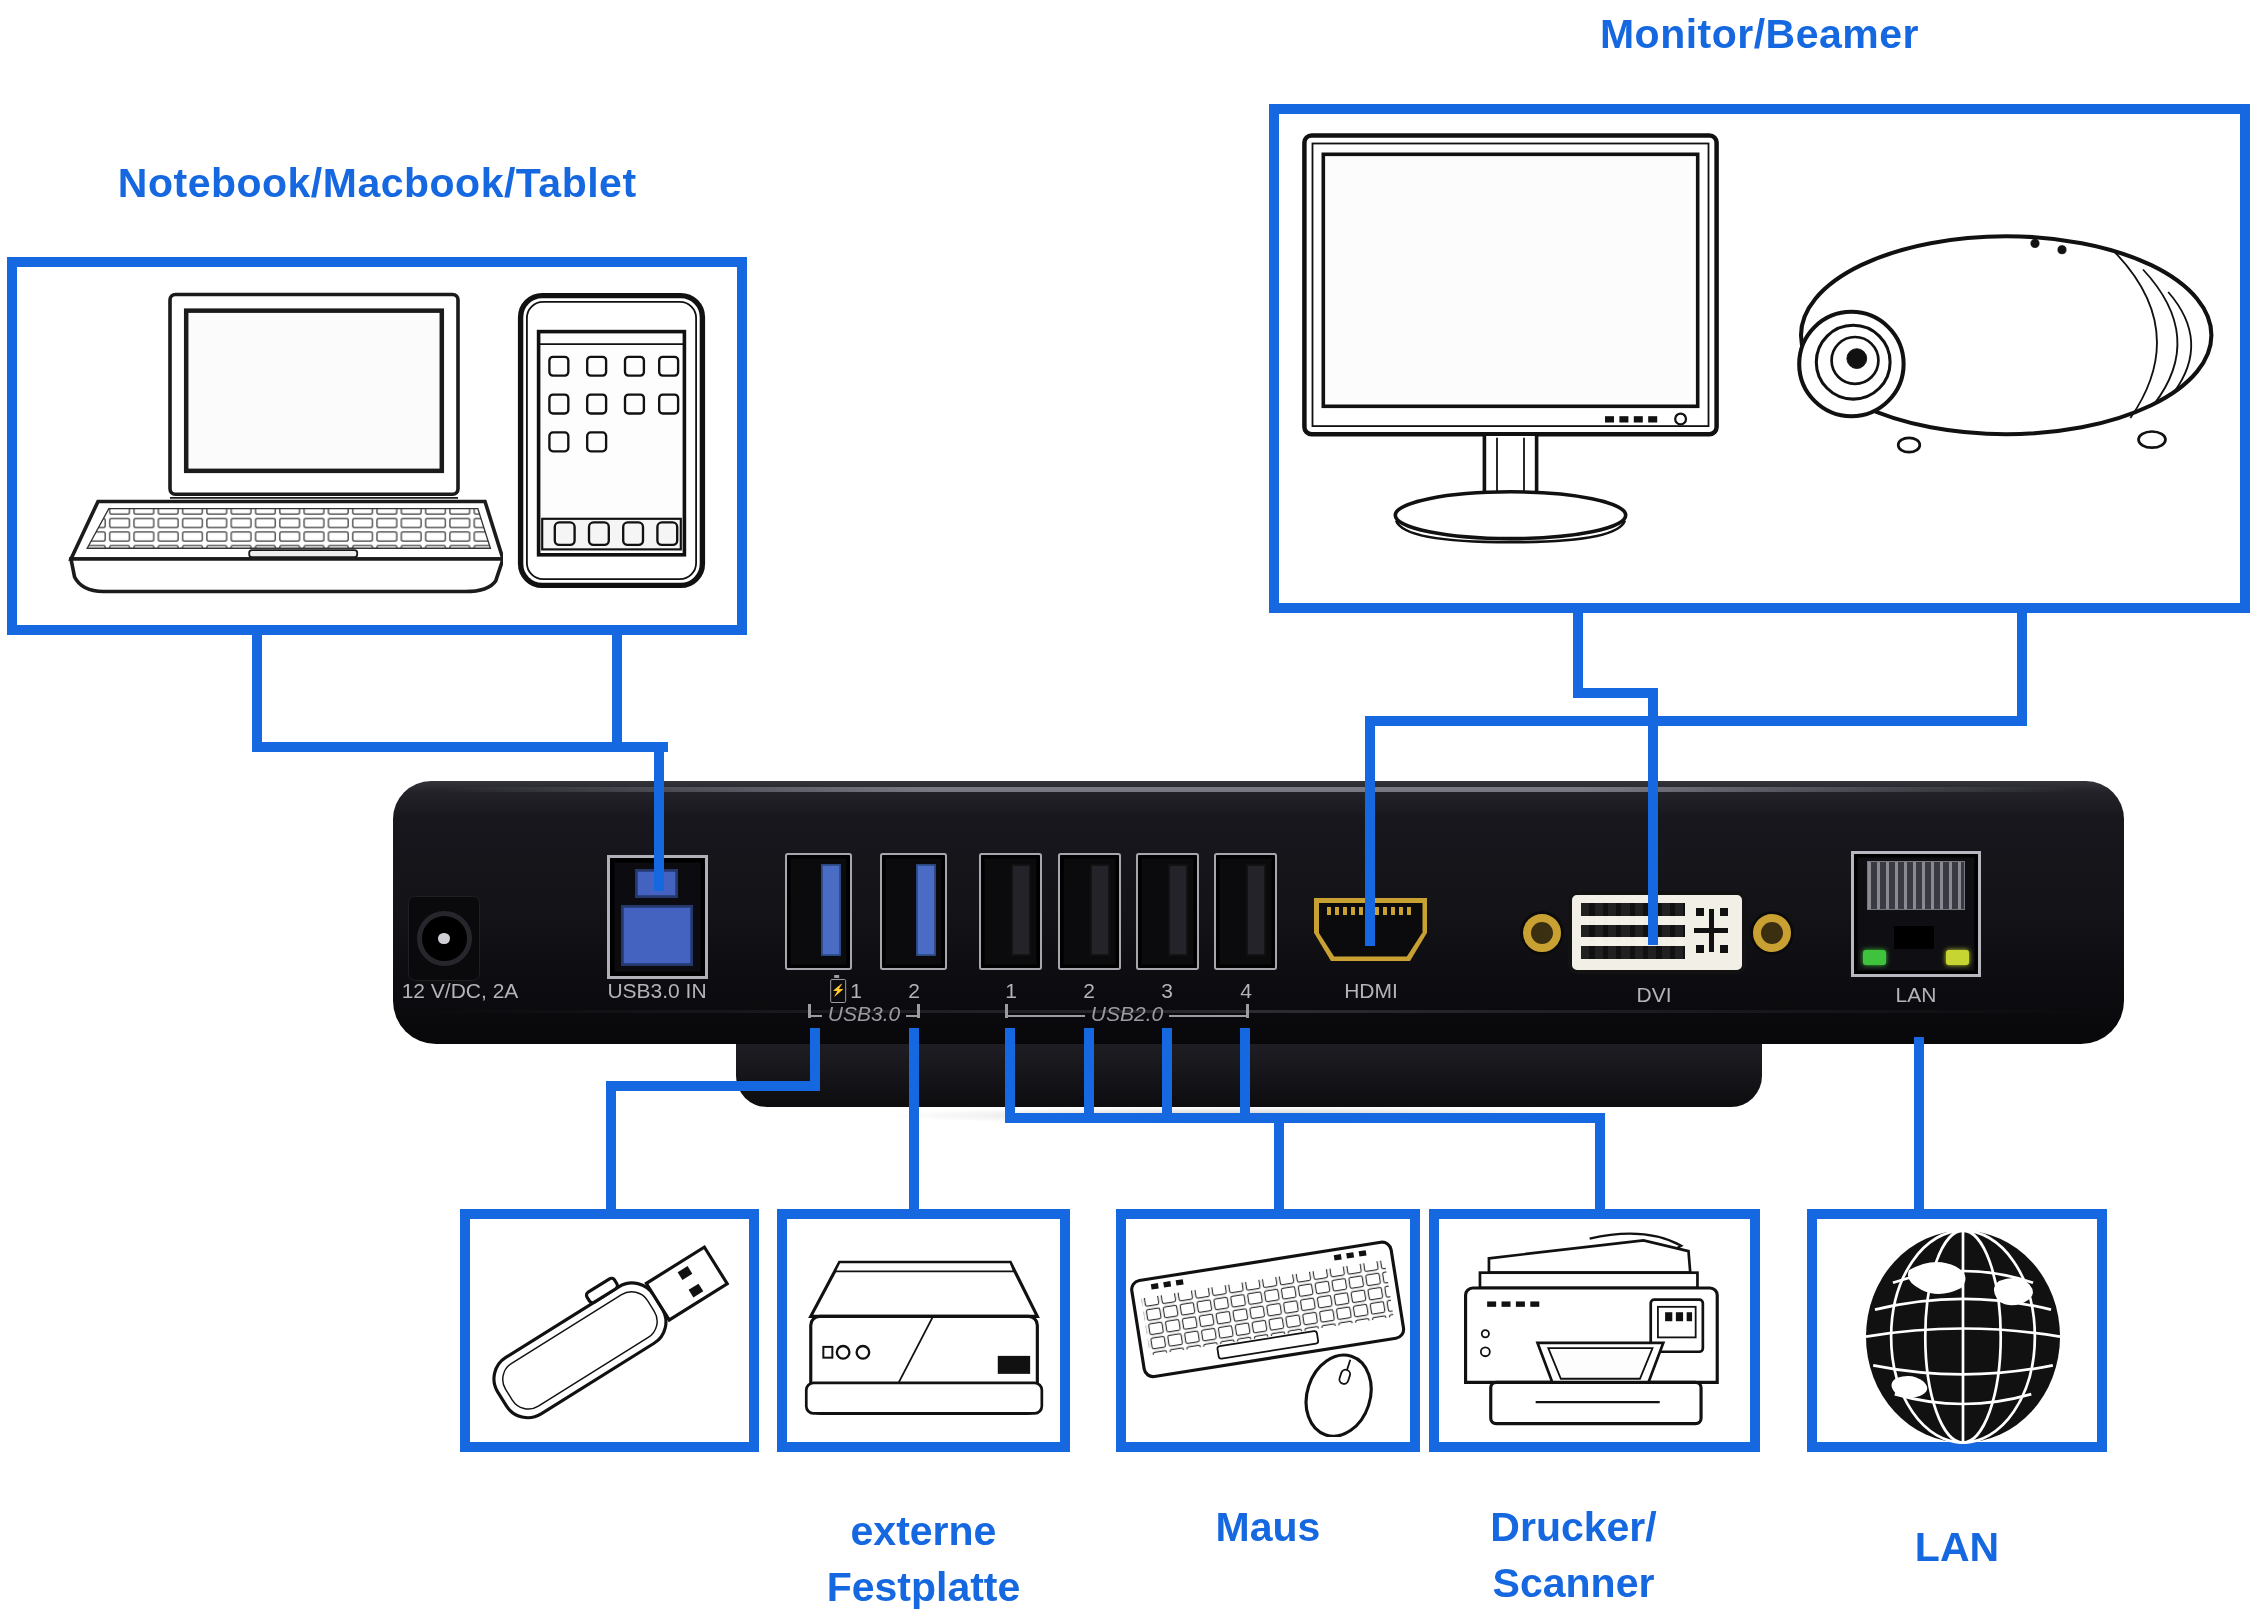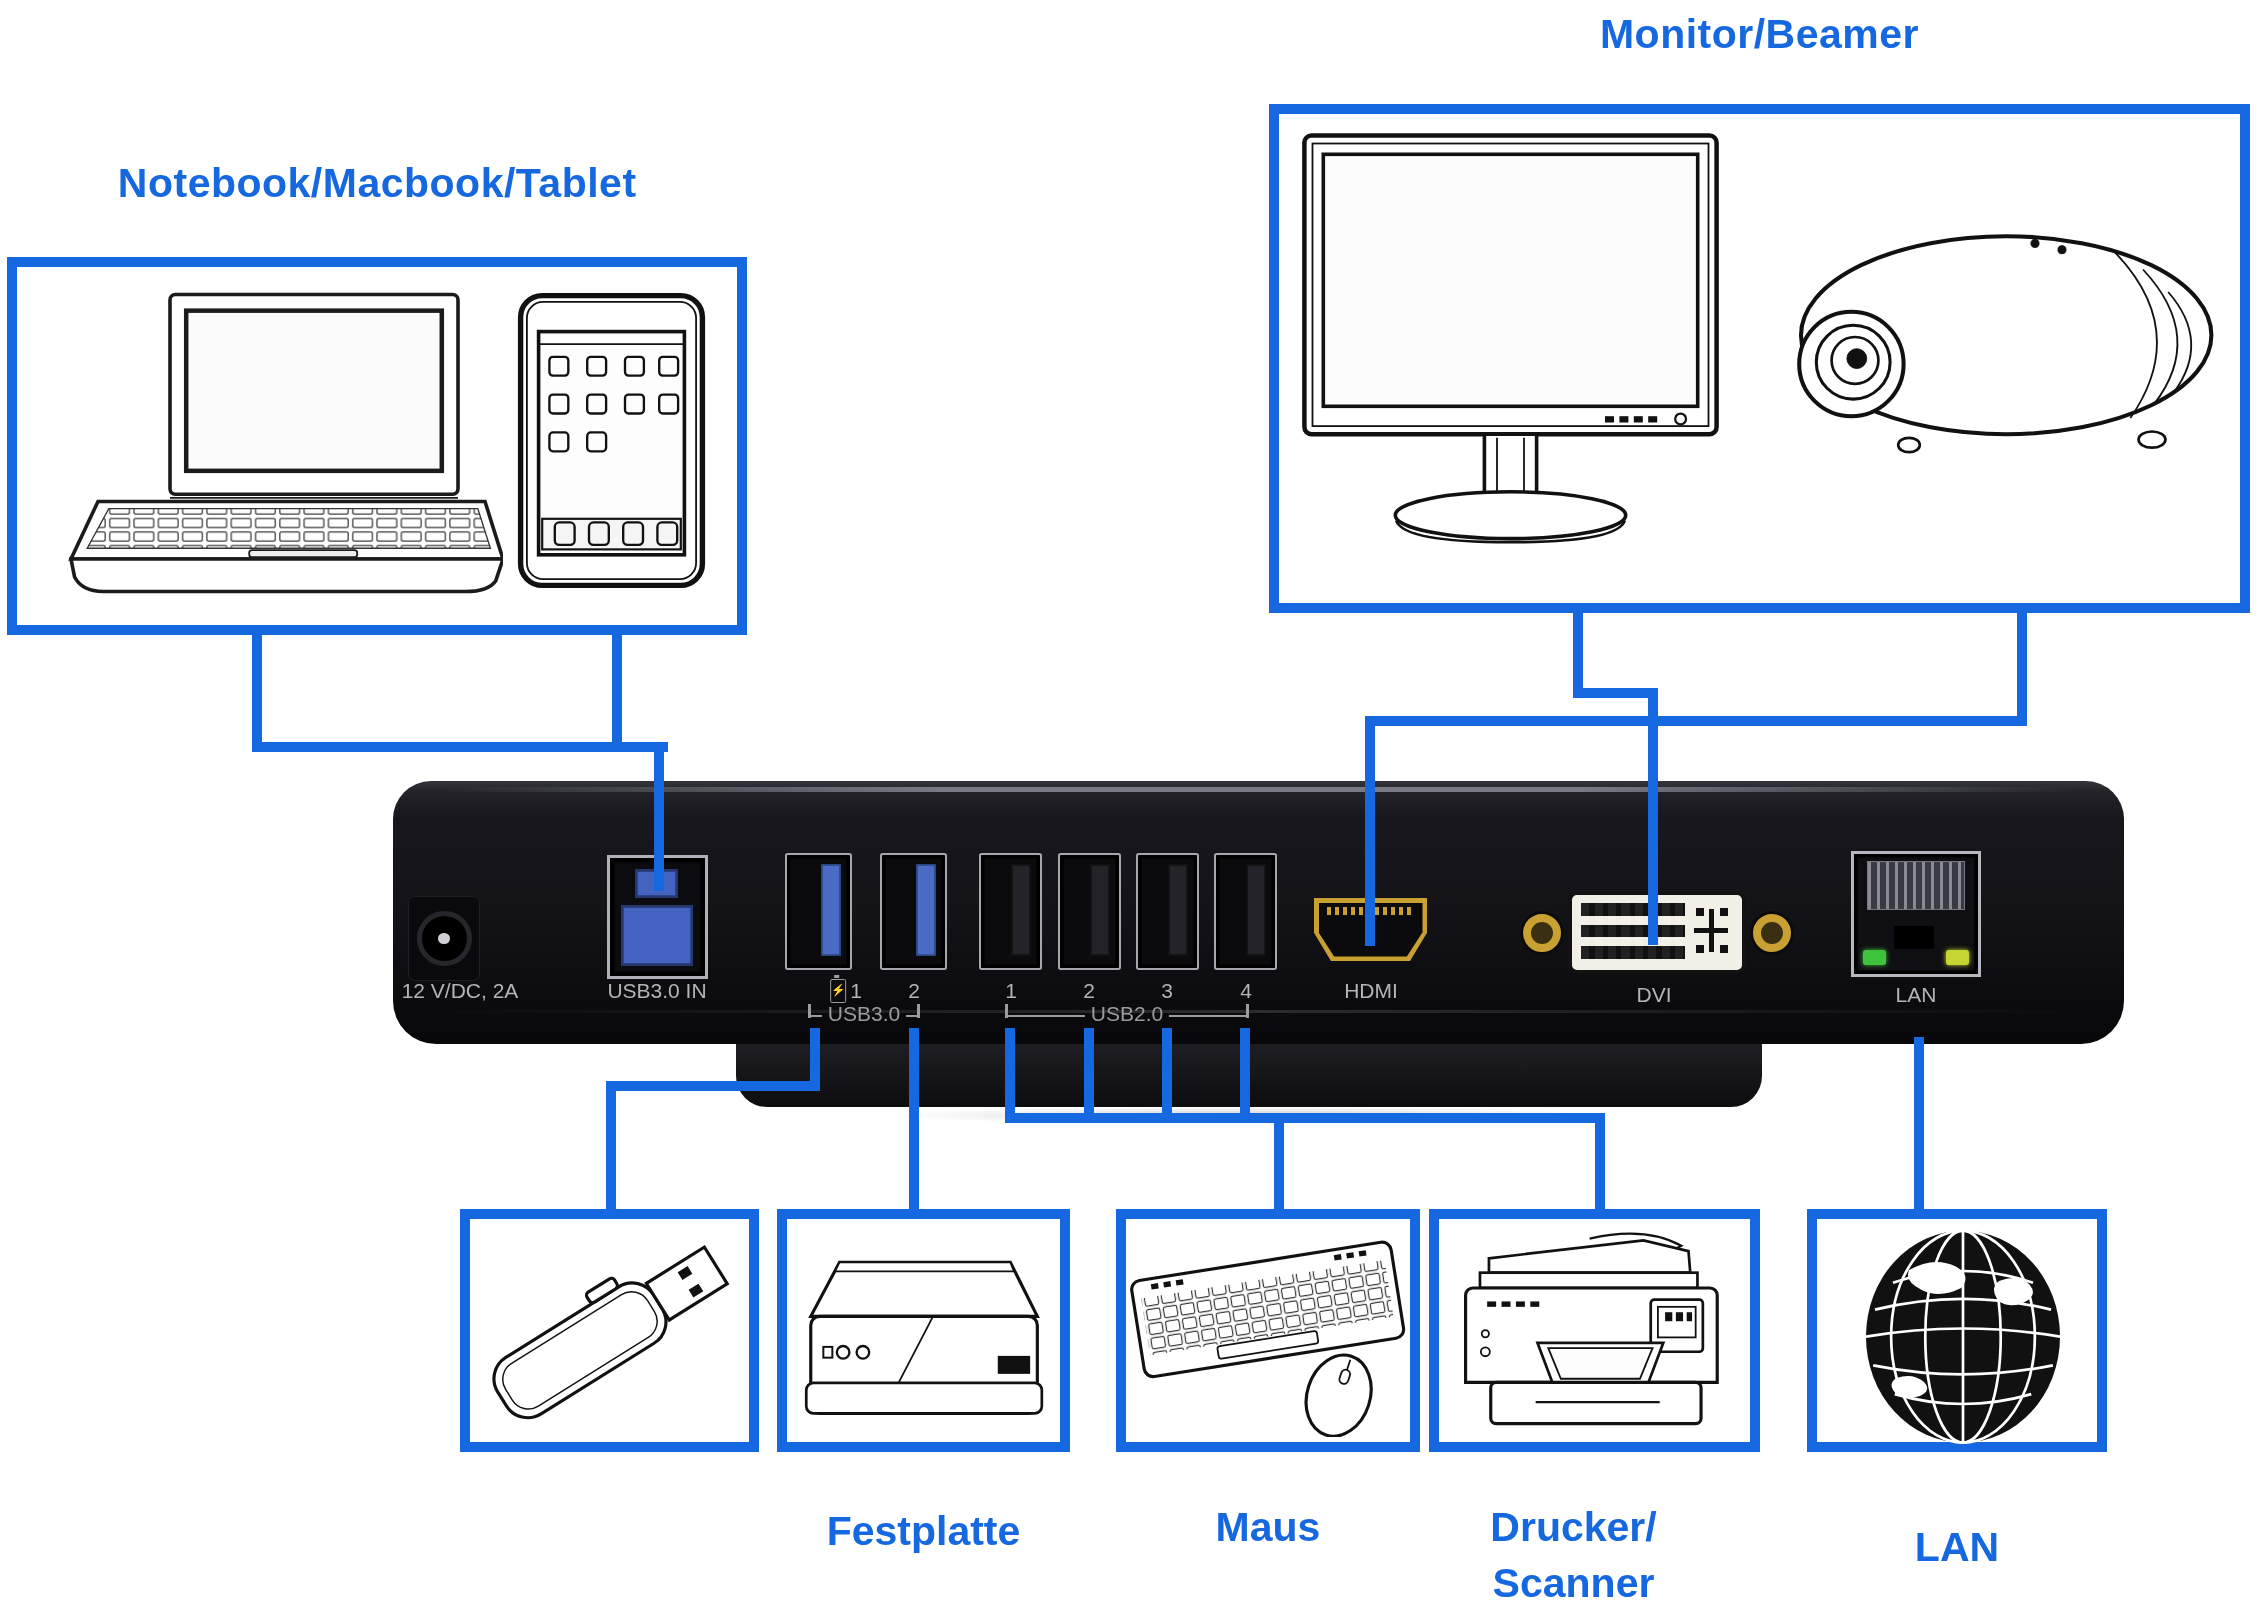--- a/index.html
+++ b/index.html
@@ -29,21 +29,21 @@
         background:radial-gradient(ellipse closest-side,#cfcfcf,rgba(255,255,255,0) 75%);}
   .plabel,.pnum{position:absolute;transform:translateX(-50%);color:var(--dock-label);
         font-size:21px;white-space:nowrap;z-index:3;}
   .pnumrow{position:absolute;transform:translateX(-50%);display:flex;align-items:center;z-index:3;}
   .batt{display:inline-block;width:13.5px;height:21.6px;border:1.8px solid #9b9ba1;border-radius:1.8px;position:relative;margin-right:4.5px;}
   .batt::before{content:"";position:absolute;top:-5.4px;left:2.7px;width:5.4px;height:2.7px;background:#9b9ba1;}
   .batt::after{content:"⚡";position:absolute;font-size:11.7px;left:0;top:2.7px;color:#9b9ba1;}
   .bkt{position:absolute;display:flex;align-items:flex-start;height:16px;z-index:3;}
   .bkt .t{width:2.7px;height:13.5px;background:#9b9ba1;}
   .bkt .l{flex:1;height:2.7px;background:#9b9ba1;margin-top:10.8px;}
-  .bkt .x{font-size:21px;color:#9b9ba1;line-height:16px;margin:0 6.3px;transform:translateY(1.8px);white-space:nowrap;}
+  .bkt .x{font-size:21px;color:#9b9ba1;line-height:16px;margin:0 6.3px;transform:translateY(1.8px);white-space:nowrap;font-style:italic;}
   
   .usba{position:absolute;width:67px;height:117px;background:#0b0b0e;border:2.7px solid #a6a6ae;
         box-sizing:border-box;border-radius:2.7px;z-index:2;box-shadow:inset 0 0 0 3.6px #000;}
   .usba .tongue{position:absolute;top:9px;right:9px;width:20px;height:92px;border-radius:1.8px;}
   .t-blue{background:#4a6cc4;box-shadow:inset 0 0 0 1.8px #2b477f;}
   .t-black{background:#232329;box-shadow:inset 0 0 0 1.8px #111;}
   .usb3in{position:absolute;left:607px;top:855px;width:101px;height:124px;background:#0c0c10;
         border:3.6px solid #b0b0b8;box-sizing:border-box;z-index:2;box-shadow:inset 0 0 0 4.5px #000;}
   .usb3in .tab{position:absolute;left:25px;top:10.8px;width:43px;height:29px;background:#4463c0;box-shadow:inset 0 0 0 2.7px #24386e;}
   .usb3in .bodyb{position:absolute;left:10.8px;top:47px;width:72px;height:61px;background:#4463c0;box-shadow:inset 0 0 0 2.7px #24386e;}
@@ -384,20 +384,21 @@
       <g fill="#fff" stroke="none">
         <path d="M70,48 q28,-16 52,-4 q18,10 6,24 q-24,12 -44,2 q-20,-10 -14,-22 Z"></path>
         <path d="M170,60 q22,-8 34,4 q10,12 -6,20 q-20,8 -30,-4 q-8,-12 2,-20 Z"></path>
         <path d="M56,168 q18,-6 30,4 q10,10 -4,16 q-18,6 -28,-4 q-8,-10 2,-16 Z"></path>
       </g>
     </svg>
 
   </div>
 
   <div class="blabel" style="left:777px;top:1503px;width:293px;">
+    <div>externe</div>
     <div>Festplatte</div>
   </div>
   <div class="blabel" style="left:1116px;top:1499px;width:304px;">
     <div>Maus</div>
   </div>
   <div class="blabel" style="left:1408px;top:1499px;width:331px;">
     <div>Drucker/</div>
     <div>Scanner</div>
   </div>
   <div class="blabel" style="left:1807px;top:1519px;width:300px;">LAN</div>

